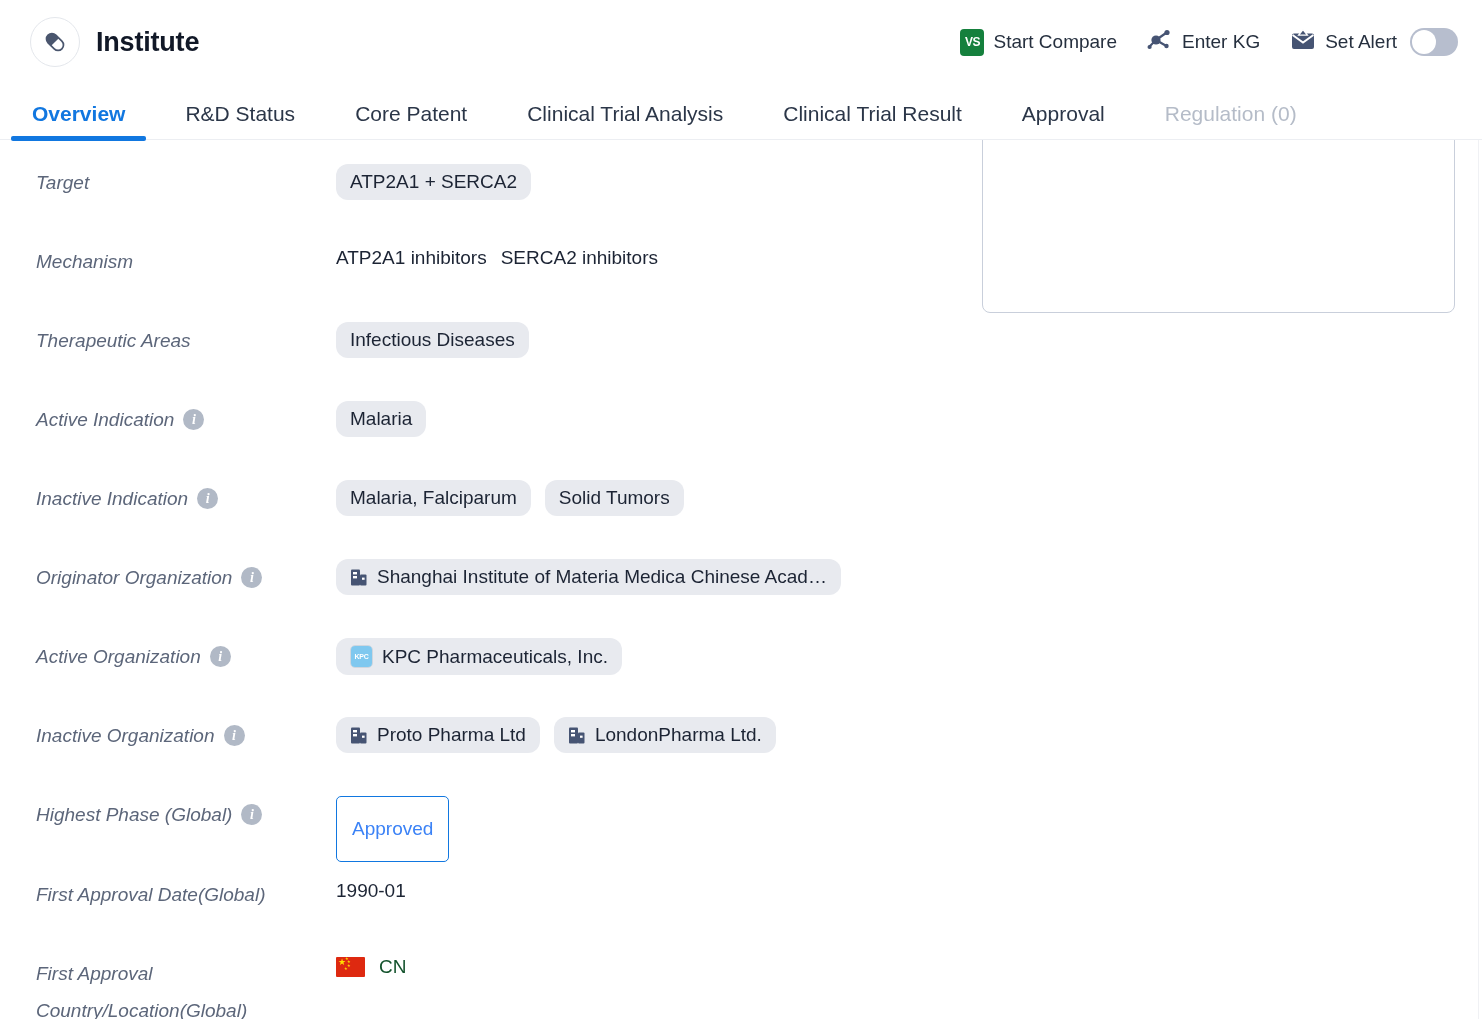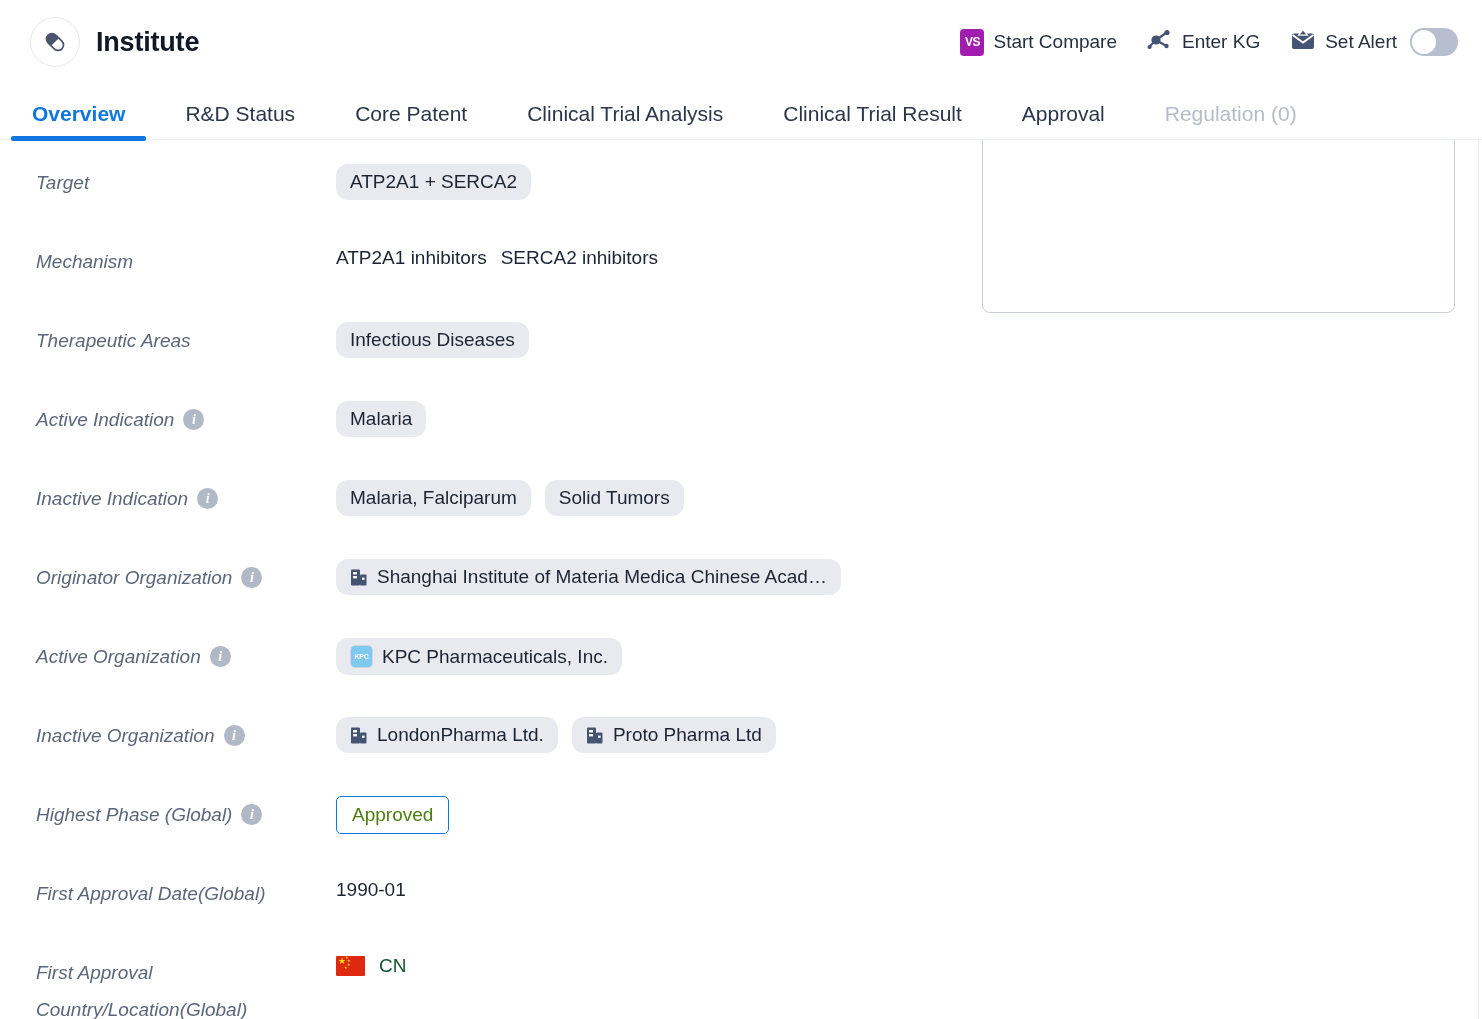--- a/index.html
+++ b/index.html
@@ -37,21 +37,21 @@
     display: flex; align-items: center; gap: 30px;
   }
   .action-item {
     display: flex; align-items: center; gap: 9px;
     cursor: pointer; white-space: nowrap;
   }
   .action-label { font-size: 19px; color: #26303f; }
 
   .vs-badge {
     width: 24px; height: 27px; border-radius: 4px;
-    background: #a21caf; color: #fff;
+    background: #15803d; color: #fff;
     font-size: 12px; font-weight: bold;
     display: flex; align-items: center; justify-content: center;
     letter-spacing: -0.5px;
   }
 
   .toggle-switch {
     width: 48px; height: 28px; border-radius: 14px;
     background: #b7bece; position: relative; cursor: pointer;
     margin-left: 4px; flex: 0 0 auto;
   }
@@ -184,24 +184,24 @@
   }
   .kpc-top {
     flex: 1.15; background: #7fc8ef;
     display: flex; align-items: center; justify-content: center;
     color: #fff; font-size: 7px; font-weight: bold; letter-spacing: -0.3px;
   }
 
   .phase-pill {
     border: 1px solid #1177e0;
     border-radius: 5px;
-    color: #4d7c0f;
+    color: #3b82f6;
     background: #fff;
     font-size: 19px;
-    padding: 7px 15px;
+    padding: 21px 15px;
     line-height: 22px;
     cursor: pointer;
   }
 
   .flag {
     width: 29px; height: 20px; background: #de2910;
     position: relative; flex: 0 0 auto; border-radius: 1px;
   }
   .flag .star {
     position: absolute; color: #ffde00; line-height: 1;
@@ -388,31 +388,31 @@
       </div>
       <div class="row-value">
         <span class="tag">
           <svg class="building-icon" viewBox="0 0 18 19">
             <rect x="1" y="1.5" width="9" height="16" rx="1" fill="#465473"></rect>
             <rect x="10" y="6.5" width="6.5" height="11" rx="1" fill="#465473"></rect>
             <rect x="3" y="4" width="4" height="2.4" fill="#ffffff"></rect>
             <rect x="3" y="8" width="4" height="2.4" fill="#ffffff"></rect>
             <rect x="12" y="9.6" width="2.6" height="2.2" fill="#ffffff"></rect>
           </svg>
-          <span>LondonPharma Ltd.</span>
+          <span>Proto Pharma Ltd</span>
         </span>
         <span class="tag">
           <svg class="building-icon" viewBox="0 0 18 19">
             <rect x="1" y="1.5" width="9" height="16" rx="1" fill="#465473"></rect>
             <rect x="10" y="6.5" width="6.5" height="11" rx="1" fill="#465473"></rect>
             <rect x="3" y="4" width="4" height="2.4" fill="#ffffff"></rect>
             <rect x="3" y="8" width="4" height="2.4" fill="#ffffff"></rect>
             <rect x="12" y="9.6" width="2.6" height="2.2" fill="#ffffff"></rect>
           </svg>
-          <span>Proto Pharma Ltd</span>
+          <span>LondonPharma Ltd.</span>
         </span>
       </div>
     </div>
 
     <div class="detail-row">
       <div class="row-label">
         <span class="label-text">Highest Phase (Global)</span>
         <span class="info-icon">
             <span>i</span>
           </span>

